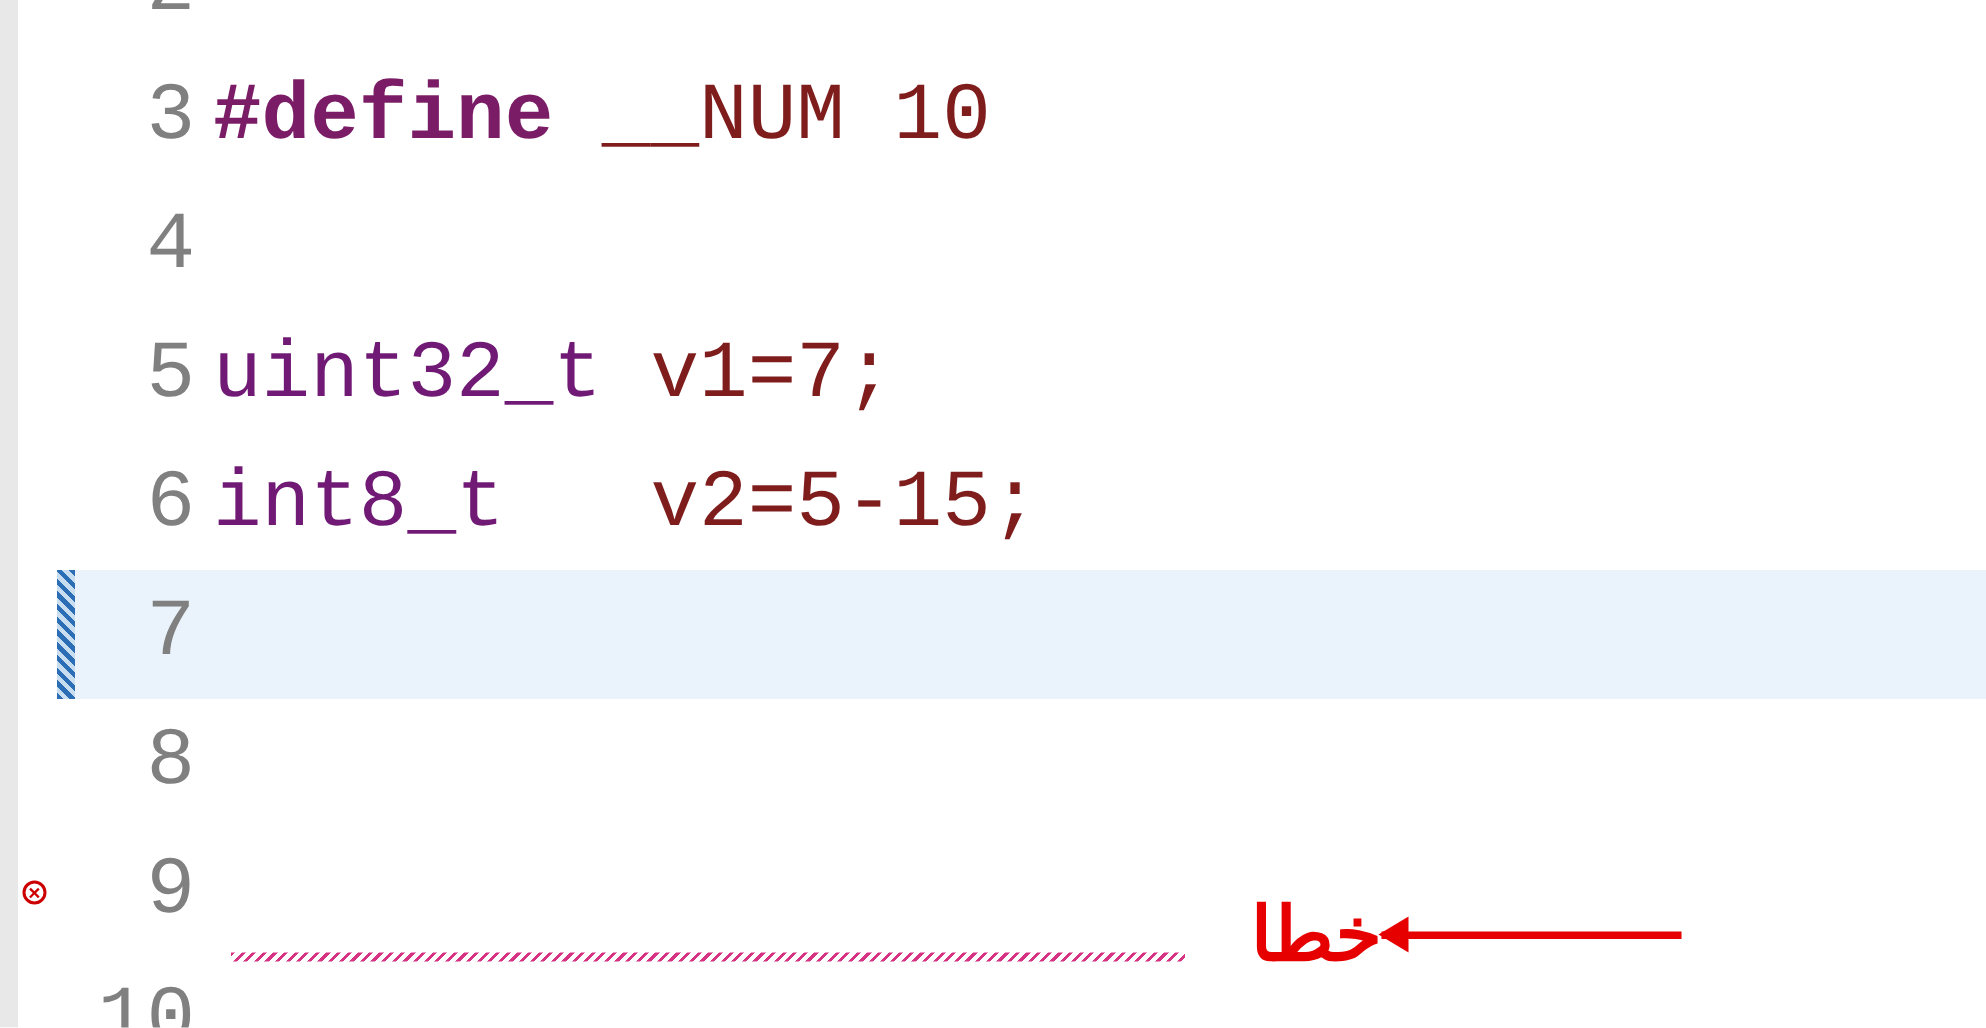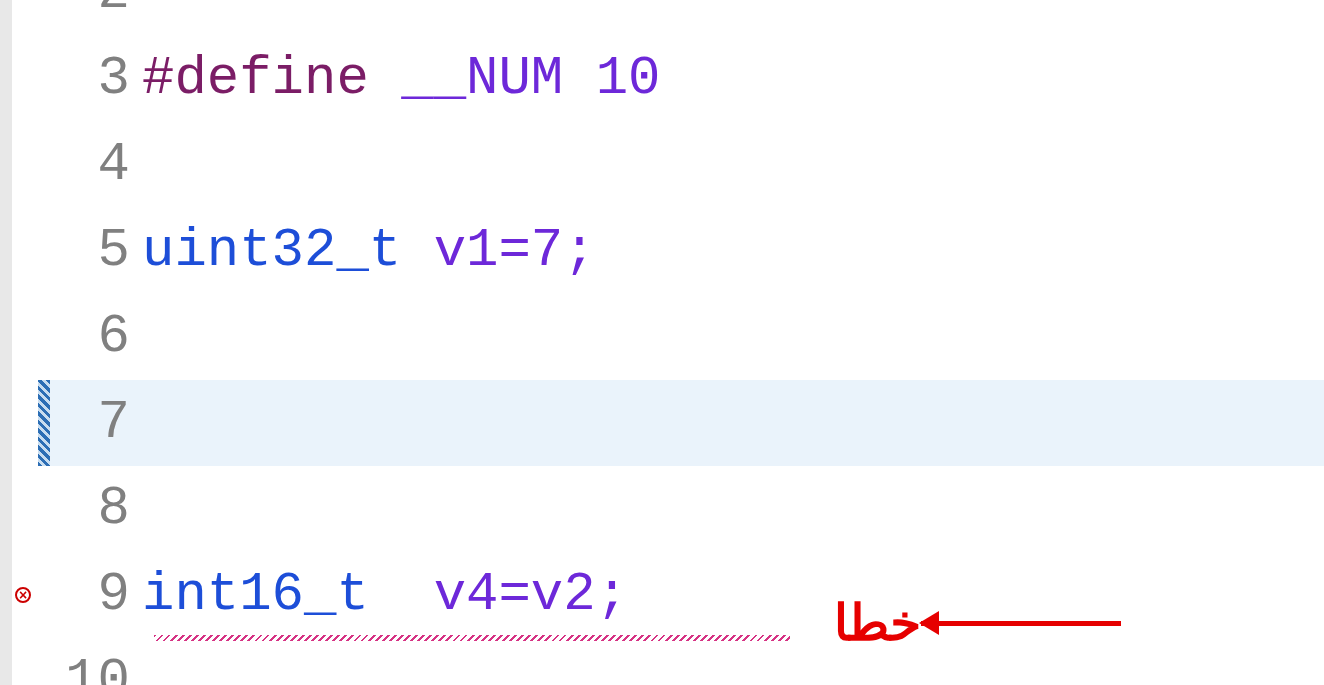--- a/index.html
+++ b/index.html
@@ -52,23 +52,23 @@
     width: 92px;
     text-align: right;
     padding-right: 12px;
     color: #808080;
     user-select: none;
     font-weight: 400;
   }
   .code {
     white-space: pre;
   }
-  .tok-preproc { color: #7b1d66; font-weight: normal; }
-  .tok-type    { color: #1d4ed8; }
-  .tok-plain   { color: #6d28d9; margin-top: 40px; }
+  .tok-preproc { color: #7b1d66; font-weight: bold; }
+  .tok-type    { color: #701a75; }
+  .tok-plain   { color: #7f1d1d; margin-top: 40px; }
   .underline-err {
     position: absolute;
     height: 6px;
     bottom: -3px;
     background-image: repeating-linear-gradient(
       135deg,
       #d63384 0px,
       #d63384 2px,
       transparent 2px,
       transparent 5px
@@ -160,31 +160,31 @@
       <div class="line" style="position: absolute; left: 0px; right: 0px; top: 122px;">
         <span class="ln">4</span>
         <span class="code"></span>
       </div>
       <div class="line" style="position: absolute; left: 0px; right: 0px; top: 208px;">
         <span class="ln">5</span>
         <span class="code"><span class="tok-type">uint32_t</span><span class="tok-plain"> v1=7;</span></span>
       </div>
       <div class="line" style="position: absolute; left: 0px; right: 0px; top: 294px;">
         <span class="ln">6</span>
+        <span class="code"><span class="tok-type">int8_t</span><span class="tok-plain">   v2=5-15;</span></span>
       </div>
       <div class="line highlight" style="position: absolute; left: 0px; right: 0px; top: 380px;">
         <span class="ln">7</span>
       </div>
       <div class="line" style="position: absolute; left: 0px; right: 0px; top: 466px;">
         <span class="ln">8</span>
         <span class="code"></span>
       </div>
       <div class="line" style="position: absolute; left: 0px; right: 0px; top: 552px;">
         <span class="ln">9</span>
-        <span class="code"><span class="tok-type">int16_t</span><span class="tok-plain">  v4=v2;</span></span>
         <div class="underline-err" style="left: 104px; width: 636px;"></div>
       </div>
       <div class="line" style="position: absolute; left: 0px; right: 0px; top: 638px;">
         <span class="ln">10</span>
         <span class="code"></span>
       </div>
       <div class="annotation" style="top: 580px; left: 770px;">
         <div class="arrow-shaft"></div>
         <span class="ann-text">خطا</span>
       </div>

